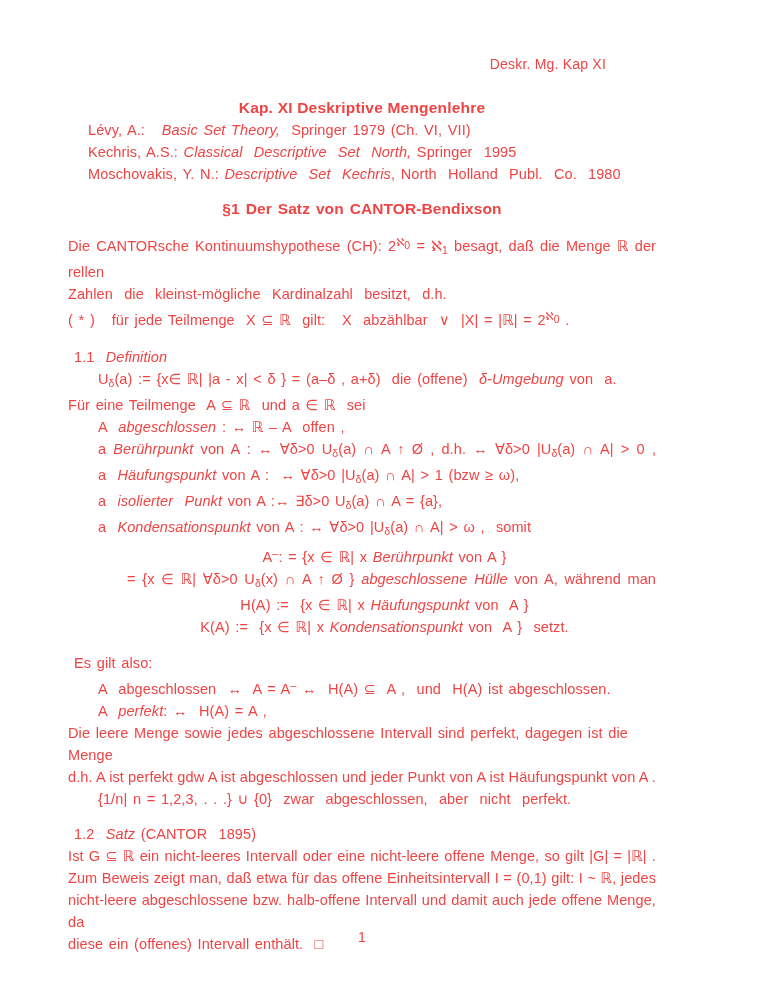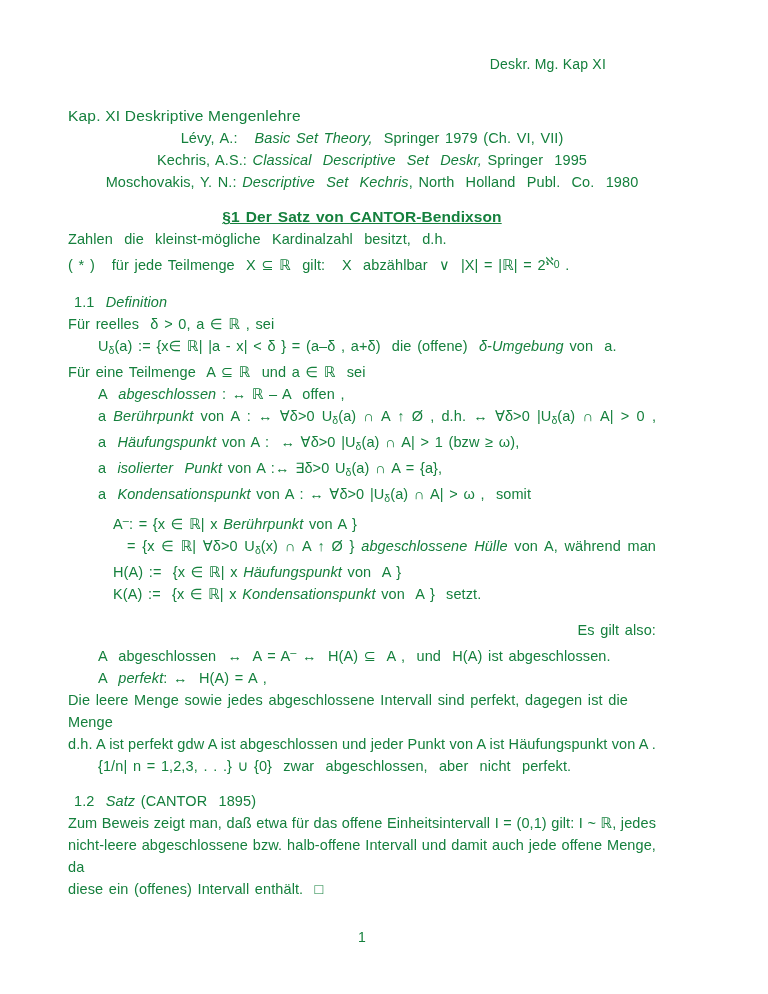--- a/index.html
+++ b/index.html
@@ -1,35 +1,35 @@
 <!DOCTYPE html>
 <html><head>
 <meta charset="utf-8">
 <style>
   html,body{margin:0;padding:0;background:#ffffff;}
   .page{
     position:relative;
     width:724px;height:994px;
     background:#ffffff;
-    color:#15803d;
+    color:#ef4444;
     font-family:"Liberation Sans","DejaVu Sans",sans-serif;
     box-sizing:border-box;
     padding:55px 68px 0 68px;
     overflow:hidden;
   }
   .runhead{
     font-size:14px;line-height:18px;
     text-align:right;
     padding-right:50px;
     letter-spacing:0.2px;
   }
   .chapter-title{
-    margin-top:32px;
-    text-align:left;
-    font-weight:normal;
+    margin-top:24px;
+    text-align:center;
+    font-weight:bold;
     font-size:15.5px;line-height:22px;
     letter-spacing:0.2px;
   }
   #doc .line{
     font-size:14.5px;
     line-height:22px;
     white-space:pre-wrap;
     word-spacing:1.5px;
     letter-spacing:0.1px;
   }
@@ -40,23 +40,23 @@
     word-spacing:normal;
   }
   #doc .line.c{
     white-space:normal;
     text-align:center;
     text-align-last:center;
     font-weight:bold;
     font-size:15.5px;
   }
   .ih{padding-left:6px;}
-  .i1{padding-left:20px;text-align:center;}
+  .i1{padding-left:20px;}
   .i2{padding-left:30px;}
-  .i3{padding-left:45px;}
+  .i3{padding-left:45px;text-align:center;}
   .i4{padding-left:59px;}
   .it{font-style:italic;}
   .sub{font-size:10.5px;vertical-align:-3px;letter-spacing:0;}
   .sup{font-size:11px;vertical-align:5px;letter-spacing:0;}
   .sup2{font-size:10.5px;vertical-align:2px;letter-spacing:0;}
   .pagenum{
     position:absolute;
     left:0;right:0;top:928px;
     text-align:center;
     font-size:14px;line-height:18px;
@@ -65,44 +65,45 @@
 </head>
 <body>
 
 <div class="page">
   <div class="runhead">Deskr. Mg. Kap XI</div>
 
   <div class="chapter-title">Kap. XI Deskriptive Mengenlehre</div>
 
   <div id="doc">
       <div class="line i1"><span>Lévy, A.:   </span><span class="it">Basic Set Theory,</span><span>  Springer 1979 (Ch. VI, VII)</span></div>
-      <div class="line i1"><span>Kechris, A.S.: </span><span class="it">Classical  Descriptive  Set  Deskr,</span><span> Springer  1995</span></div>
+      <div class="line i1"><span>Kechris, A.S.: </span><span class="it">Classical  Descriptive  Set  North,</span><span> Springer  1995</span></div>
       <div class="line i1"><span>Moschovakis, Y. N.: </span><span class="it">Descriptive  Set  Kechris</span><span>, North  Holland  Publ.  Co.  1980</span></div>
-      <div class="line c" style="margin-top: 13px; text-decoration: underline;"><span>§1 Der Satz von CANTOR-Bendixson</span></div>
+      <div class="line c" style="margin-top: 13px;"><span>§1 Der Satz von CANTOR-Bendixson</span></div>
+      <div class="line j" style="margin-top: 11px;"><span>Die CANTORsche Kontinuumshypothese (CH):  2</span><span class="sup">ℵ</span><span class="sup2">0</span><span> = </span><span>ℵ</span><span class="sub">1</span><span> besagt, daß die Menge ℝ der rellen</span></div>
       <div class="line"><span>Zahlen  die  kleinst-mögliche  Kardinalzahl  besitzt,  d.h.</span></div>
       <div class="line"><span>( * )   für jede Teilmenge  X ⊆ ℝ  gilt:   X  abzählbar  ∨  |X| = |ℝ| = 2</span><span class="sup">ℵ</span><span class="sup2">0</span><span> .</span></div>
       <div class="line ih" style="margin-top: 15px;"><span>1.1  </span><span class="it">Definition</span></div>
-      <div class="line"><span>Für reelles  δ &gt; 0, a ∈ ℝ , sei</span></div>
       <div class="line i2"><span>U</span><span class="sub">δ</span><span>(a) := {x∈ ℝ| |a - x| &lt; δ } = (a–δ , a+δ)  die (offene)  </span><span class="it">δ-Umgebung</span><span> von  a.</span></div>
       <div class="line"><span>Für eine Teilmenge  A ⊆ ℝ  und a ∈ ℝ  sei</span></div>
       <div class="line i2"><span>A  </span><span class="it">abgeschlossen</span><span> : ↔ ℝ – A  offen ,</span></div>
       <div class="line j i2"><span>a </span><span class="it">Berührpunkt</span><span> von A : ↔ ∀δ&gt;0 U</span><span class="sub">δ</span><span>(a) ∩ A ↑ Ø , d.h. ↔ ∀δ&gt;0 |U</span><span class="sub">δ</span><span>(a) ∩ A| &gt; 0 ,</span></div>
       <div class="line i2"><span>a  </span><span class="it">Häufungspunkt</span><span> von A :  ↔ ∀δ&gt;0 |U</span><span class="sub">δ</span><span>(a) ∩ A| &gt; 1 (bzw ≥ ω),</span></div>
       <div class="line i2"><span>a  </span><span class="it">isolierter  Punkt</span><span> von A :↔ ∃δ&gt;0 U</span><span class="sub">δ</span><span>(a) ∩ A = {a},</span></div>
       <div class="line i2"><span>a  </span><span class="it">Kondensationspunkt</span><span> von A : ↔ ∀δ&gt;0 |U</span><span class="sub">δ</span><span>(a) ∩ A| &gt; ω ,  somit</span></div>
       <div class="line i3"><span>A</span><span class="sup">–</span><span>: = {x ∈ ℝ| x </span><span class="it">Berührpunkt</span><span> von A }</span></div>
       <div class="line j i4"><span>= {x ∈ ℝ| ∀δ&gt;0 U</span><span class="sub">δ</span><span>(x) ∩ A ↑ Ø } </span><span class="it">abgeschlossene Hülle</span><span> von A, während man</span></div>
       <div class="line i3"><span>H(A) :=  {x ∈ ℝ| x </span><span class="it">Häufungspunkt</span><span> von  A }</span></div>
       <div class="line i3"><span>K(A) :=  {x ∈ ℝ| x </span><span class="it">Kondensationspunkt</span><span> von  A }  setzt.</span></div>
-      <div class="line ih" style="margin-top: 14px; text-align: right;"><span>Es gilt also:</span></div>
+      <div class="line ih" style="margin-top: 14px;"><span>Es gilt also:</span></div>
       <div class="line i2"><span>A  abgeschlossen  ↔  A = A</span><span class="sup">–</span><span> ↔  H(A) ⊆  A ,  und  H(A) ist abgeschlossen.</span></div>
       <div class="line i2"><span>A  </span><span class="it">perfekt</span><span>: ↔  H(A) = A ,</span></div>
       <div class="line"><span>Die leere Menge sowie jedes abgeschlossene Intervall sind perfekt, dagegen ist die Menge</span></div>
       <div class="line j"><span>d.h. A ist perfekt gdw A ist abgeschlossen und jeder Punkt von A ist Häufungspunkt von A .</span></div>
       <div class="line i2"><span>{1/n| n = 1,2,3, . . .} ∪ {0}  zwar  abgeschlossen,  aber  nicht  perfekt.</span></div>
       <div class="line ih" style="margin-top: 13px;"><span>1.2  </span><span class="it">Satz</span><span> (CANTOR  1895)</span></div>
+      <div class="line j"><span>Ist G ⊆ ℝ ein nicht-leeres Intervall oder eine nicht-leere offene Menge, so gilt |G| = |ℝ| .</span></div>
       <div class="line j" style="margin-top: 0;"><span>Zum Beweis zeigt man, daß etwa für das offene Einheitsintervall I = (0,1) gilt: I ~ ℝ, jedes</span></div>
       <div class="line j"><span>nicht-leere abgeschlossene bzw. halb-offene Intervall und damit auch jede offene Menge, da</span></div>
       <div class="line"><span>diese ein (offenes) Intervall enthält.  □</span></div>
     </div>
 
   <div class="pagenum">1</div>
 </div>
 
 </body></html>

